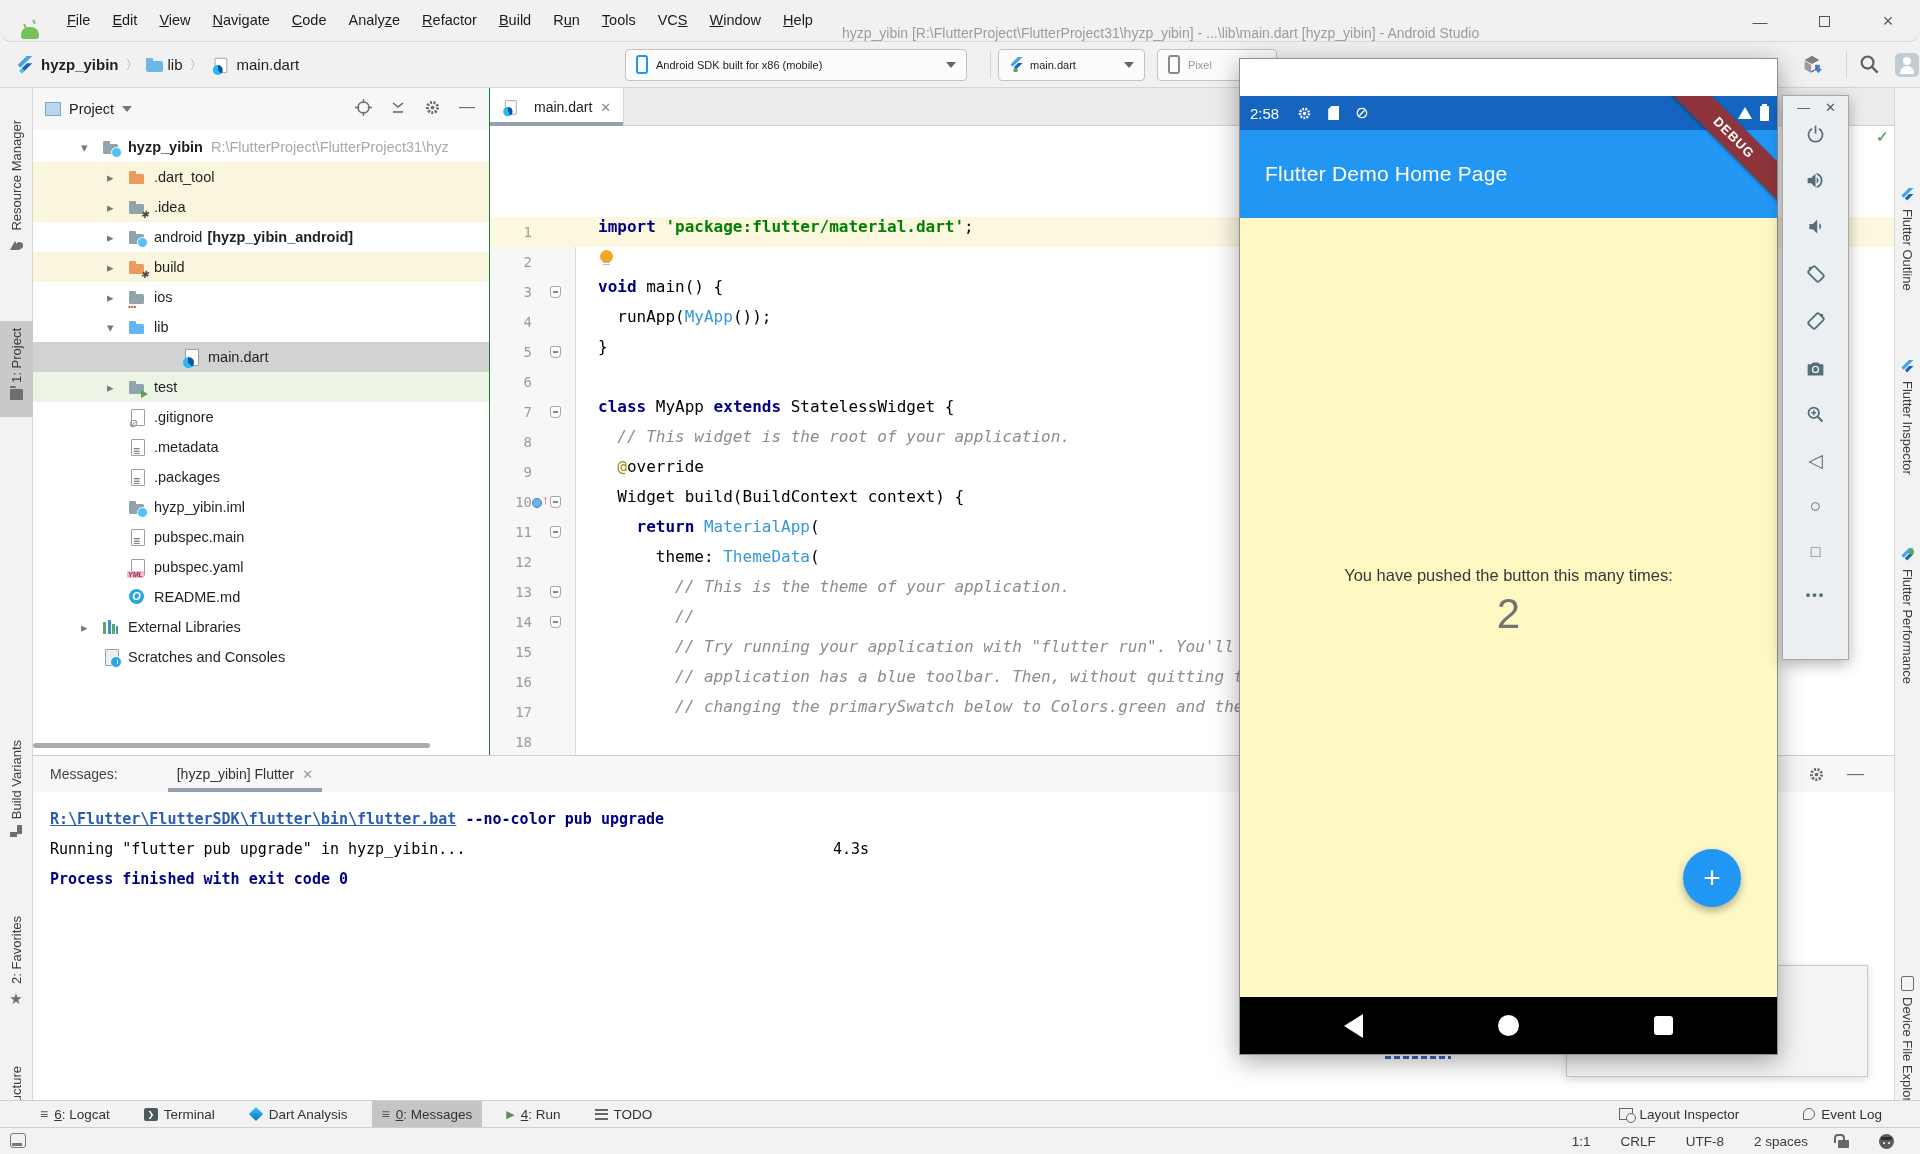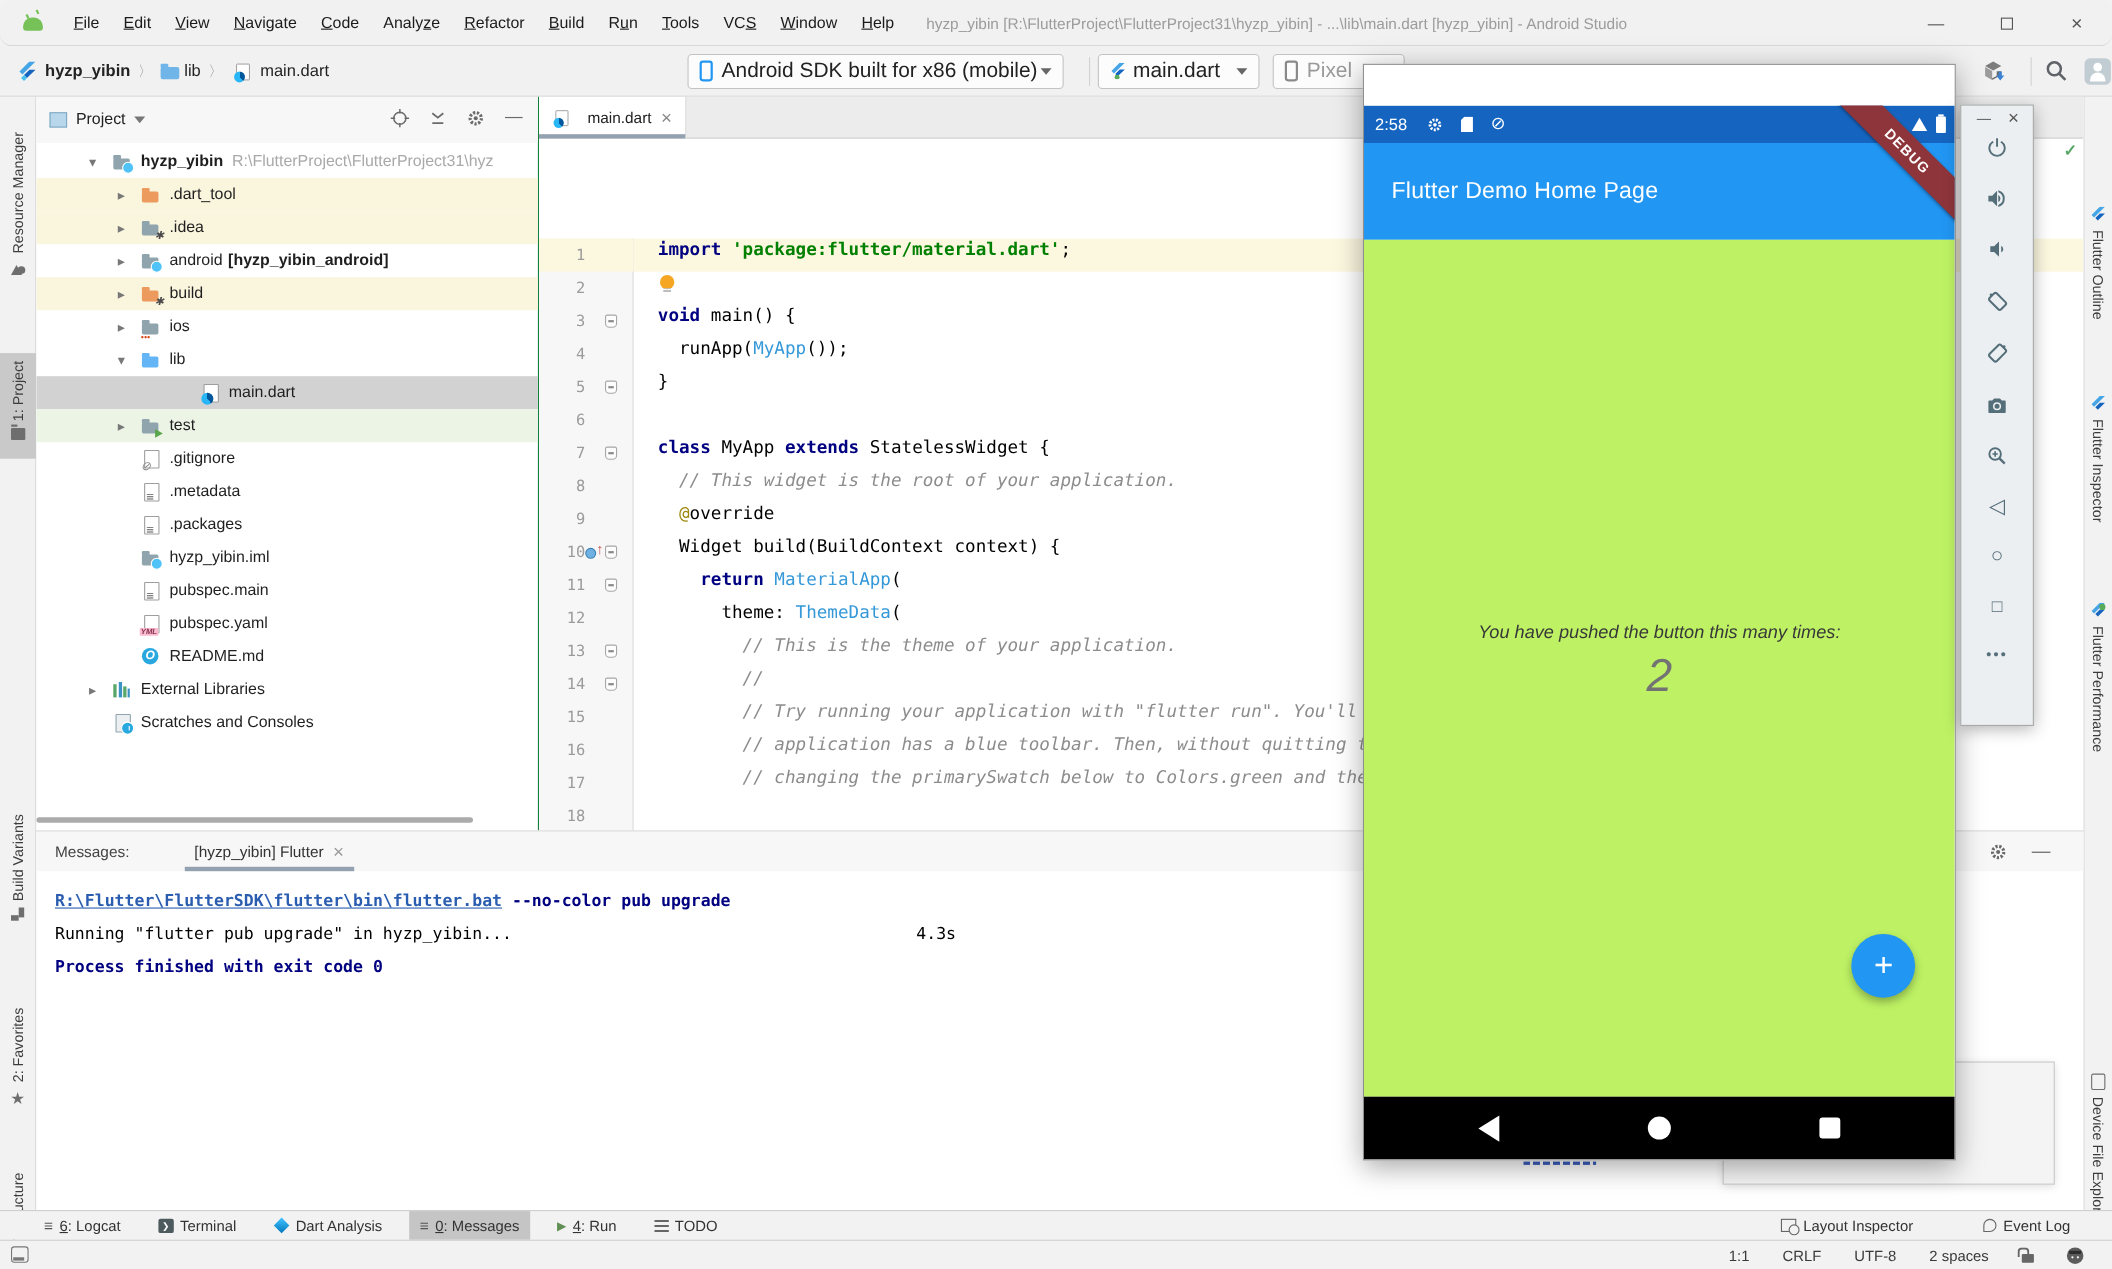--- a/index.html
+++ b/index.html
@@ -1,39 +1,39 @@
 <!DOCTYPE html>
 <html><head>
 <meta charset="utf-8">
 <style>
   * { box-sizing: border-box; margin: 0; padding: 0; }
   html,body { width:1920px; height:1154px; overflow:hidden; font-family:"Liberation Sans",sans-serif; background:#f2f2f2; }
   u { text-decoration: underline; }
 
   
-  #menubar { position:absolute; left:0; top:0; width:1920px; height:42px; background:#f1f1f1; border-bottom:1px solid #d8d8d8; display:flex; align-items:center;border-radius:11px; }
+  #menubar { position:absolute; left:0; top:0; width:1920px; height:42px; background:#f1f1f1; border-bottom:1px solid #d8d8d8; display:flex; align-items:flex-end;border-radius:11px; }
   #droid-icon { width:24px; height:18px; margin:0 14px 0 18px; position:relative; }
   #droid-icon::before { content:""; position:absolute; left:3px; top:4px; width:18px; height:12px; background:#77c159; border-radius:8px 8px 3px 3px; }
   #droid-icon::after { content:""; position:absolute; left:6px; top:1px; width:2px; height:4px; background:#77c159; transform:rotate(-25deg); box-shadow:10px 0 0 #77c159; }
   .menu-item { padding:0 11px; font-size:14.5px; color:#1b1b1b; height:42px; line-height:42px; cursor:default; }
   #win-title { color:#9c9c9c; font-size:14px; margin-left:18px; white-space:nowrap; overflow:hidden; max-width:830px; }
   #win-controls { position:absolute; right:0; top:0; height:42px; display:flex; }
   .wc { width:64px; height:42px; display:flex; align-items:center; justify-content:center; color:#555; font-size:15px; }
   .wc .maxbox { width:11px; height:11px; border:1.5px solid #555; }
 
   
   #toolbar { position:absolute; left:0; top:42px; width:1920px; height:46px; background:#f1f1f1; border-bottom:1px solid #d5d5d5; display:flex; align-items:center; }
   .crumb-bold { font-weight:bold; font-size:15px; color:#222; }
   .crumb { font-size:15px; color:#222; }
   .crumb-sep { color:#9a9a9a; margin:0 7px; font-size:13px; }
   .fl-ic { width:18px; height:18px; flex:none; }
   .mini-folder { width:17px; height:14px; position:relative; flex:none; margin-right:5px;}
   .mini-folder::before { content:""; position:absolute; left:0; top:3px; width:17px; height:11px; background:#6fb5e8; border-radius:2px; }
   .mini-folder::after { content:""; position:absolute; left:0; top:0; width:7px; height:4px; background:#6fb5e8; border-radius:1px; }
-  .combo { height:32px; border:1px solid #c3c3c3; border-radius:4px; background:#fcfcfc; display:flex; align-items:center; padding:0 10px; font-size:19px; color:#222; }
+  .combo { height:32px; border:1px solid #c3c3c3; border-radius:4px; background:#fcfcfc; display:flex; align-items:center; padding:0 10px; font-size:11px; color:#222; }
   .caret { width:0; height:0; border-left:5px solid transparent; border-right:5px solid transparent; border-top:6px solid #666; margin-left:10px; }
   .phone-ic { width:12px; height:19px; border:2px solid #2196f3; border-radius:3px; margin-right:8px; flex:none;}
   .phone-ic.gray { border-color:#8a8a8a; }
   .tb-sep { width:1px; height:26px; background:#d2d2d2; margin:0 10px; }
   .tb-icon { width:26px; height:26px; display:flex; align-items:center; justify-content:center; margin:0 6px; }
   #avatar-btn { width:24px; height:24px; border-radius:5px; background:#c2cdd3; position:relative; }
   #avatar-btn::before { content:""; position:absolute; left:8px; top:4px; width:8px; height:8px; border-radius:50%; background:#fff; }
   #avatar-btn::after { content:""; position:absolute; left:5px; top:13px; width:14px; height:8px; border-radius:7px 7px 0 0; background:#fff; }
 
   
@@ -180,21 +180,21 @@
   #emu-status .time { font-size:15px; margin-right:18px; }
   .st-ic { margin-right:16px; display:flex; align-items:center; }
   .sd-ic { width:11px; height:14px; background:#fff; clip-path:polygon(30% 0,100% 0,100% 100%,0 100%,0 22%); }
   .blk-ic { font-size:16px; line-height:16px; }
   #emu-status-right { position:absolute; right:8px; top:0; height:34px; display:flex; align-items:center; gap:8px; }
   .sig-ic { width:0; height:0; border-left:7px solid transparent; border-right:7px solid transparent; border-bottom:12px solid #fff; }
   .bat-ic { width:9px; height:15px; background:#fff; border-radius:1px; position:relative; }
   .bat-ic::before { content:""; position:absolute; left:2px; top:-2px; width:5px; height:2px; background:#fff; }
   #emu-appbar { height:88px; background:#2196f3; display:flex; align-items:center; padding-left:25px; color:#fff; font-size:21px; font-weight:500; letter-spacing:.2px; }
   #debug-ribbon { position:absolute; right:-42px; top:28px; width:170px; height:27px; background:#8e353b; color:#fff; font-size:13px; font-weight:bold; letter-spacing:1px; text-align:center; line-height:27px; transform:rotate(45deg); box-shadow:0 1px 3px rgba(0,0,0,.4); }
-  #emu-body { position:absolute; left:0; top:122px; right:0; bottom:57px; background:#bef264;font-style:italic; }
+  #emu-body { position:absolute; left:0; top:122px; right:0; bottom:57px; background:#fef9c3; }
   #emu-body .push-text { position:absolute; left:0; right:0; top:348px; text-align:center; font-size:16.5px; color:#383838; }
   #emu-body .counter { position:absolute; left:0; right:0; top:372px; text-align:center; font-size:42px; color:#737373; font-weight:400; }
   #fab { position:absolute; right:36px; bottom:90px; width:58px; height:58px; border-radius:50%; background:#2196f3; box-shadow:0 4px 8px rgba(0,0,0,.3); color:#fff; font-size:30px; font-weight:300; display:flex; align-items:center; justify-content:center; }
   #emu-nav { position:absolute; left:0; bottom:0; right:0; height:57px; background:#000; display:flex; align-items:center; justify-content:space-between; padding:0 104px; }
   .nav-back { width:0; height:0; border-top:12px solid transparent; border-bottom:12px solid transparent; border-right:19px solid #fff; }
   .nav-home { width:21px; height:21px; border-radius:50%; background:#fff; }
   .nav-sq { width:19px; height:19px; background:#fff; border-radius:3px; }
 
   
   #emu-side { position:absolute; left:1782px; top:95px; width:67px; height:565px; background:#eceff1; border:1px solid #a8a8a8; box-shadow:0 4px 14px rgba(0,0,0,.3); }

